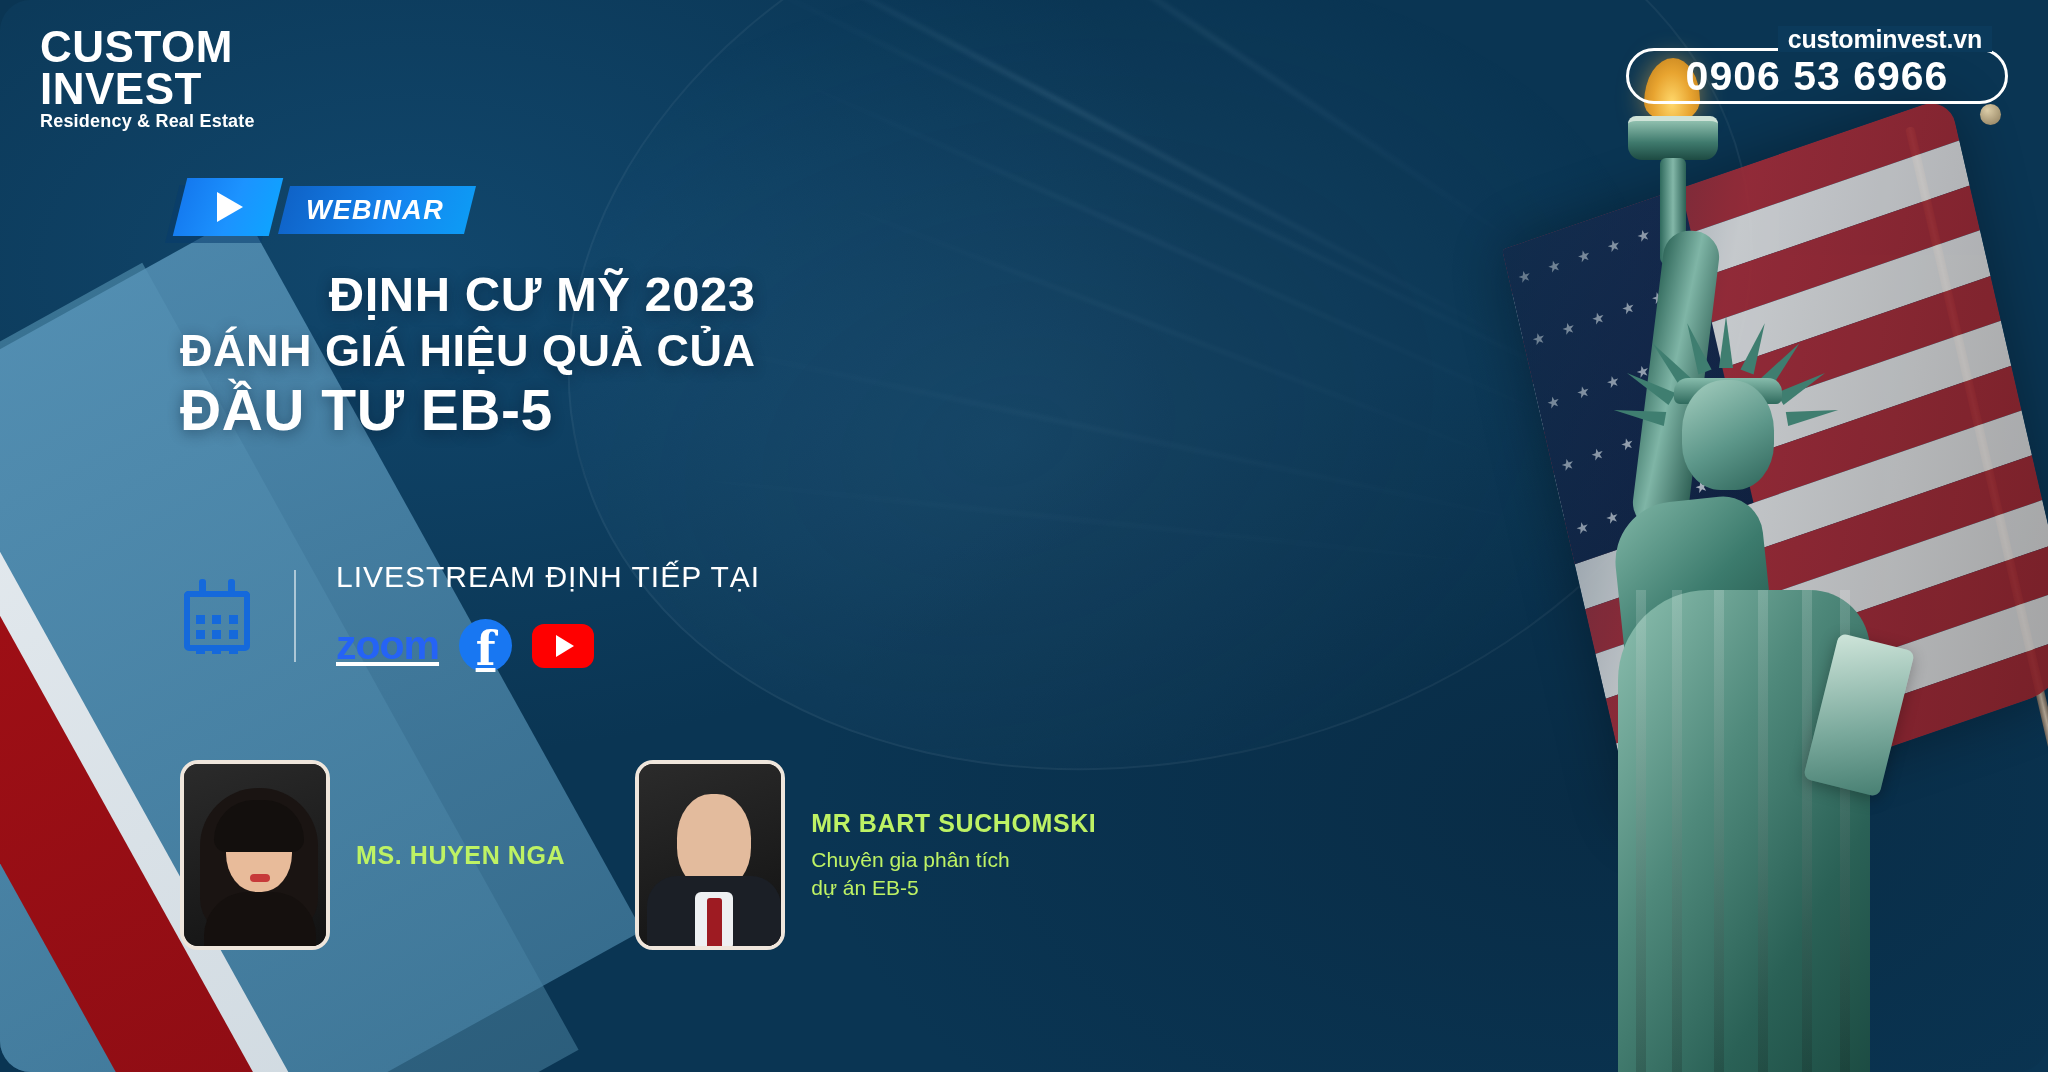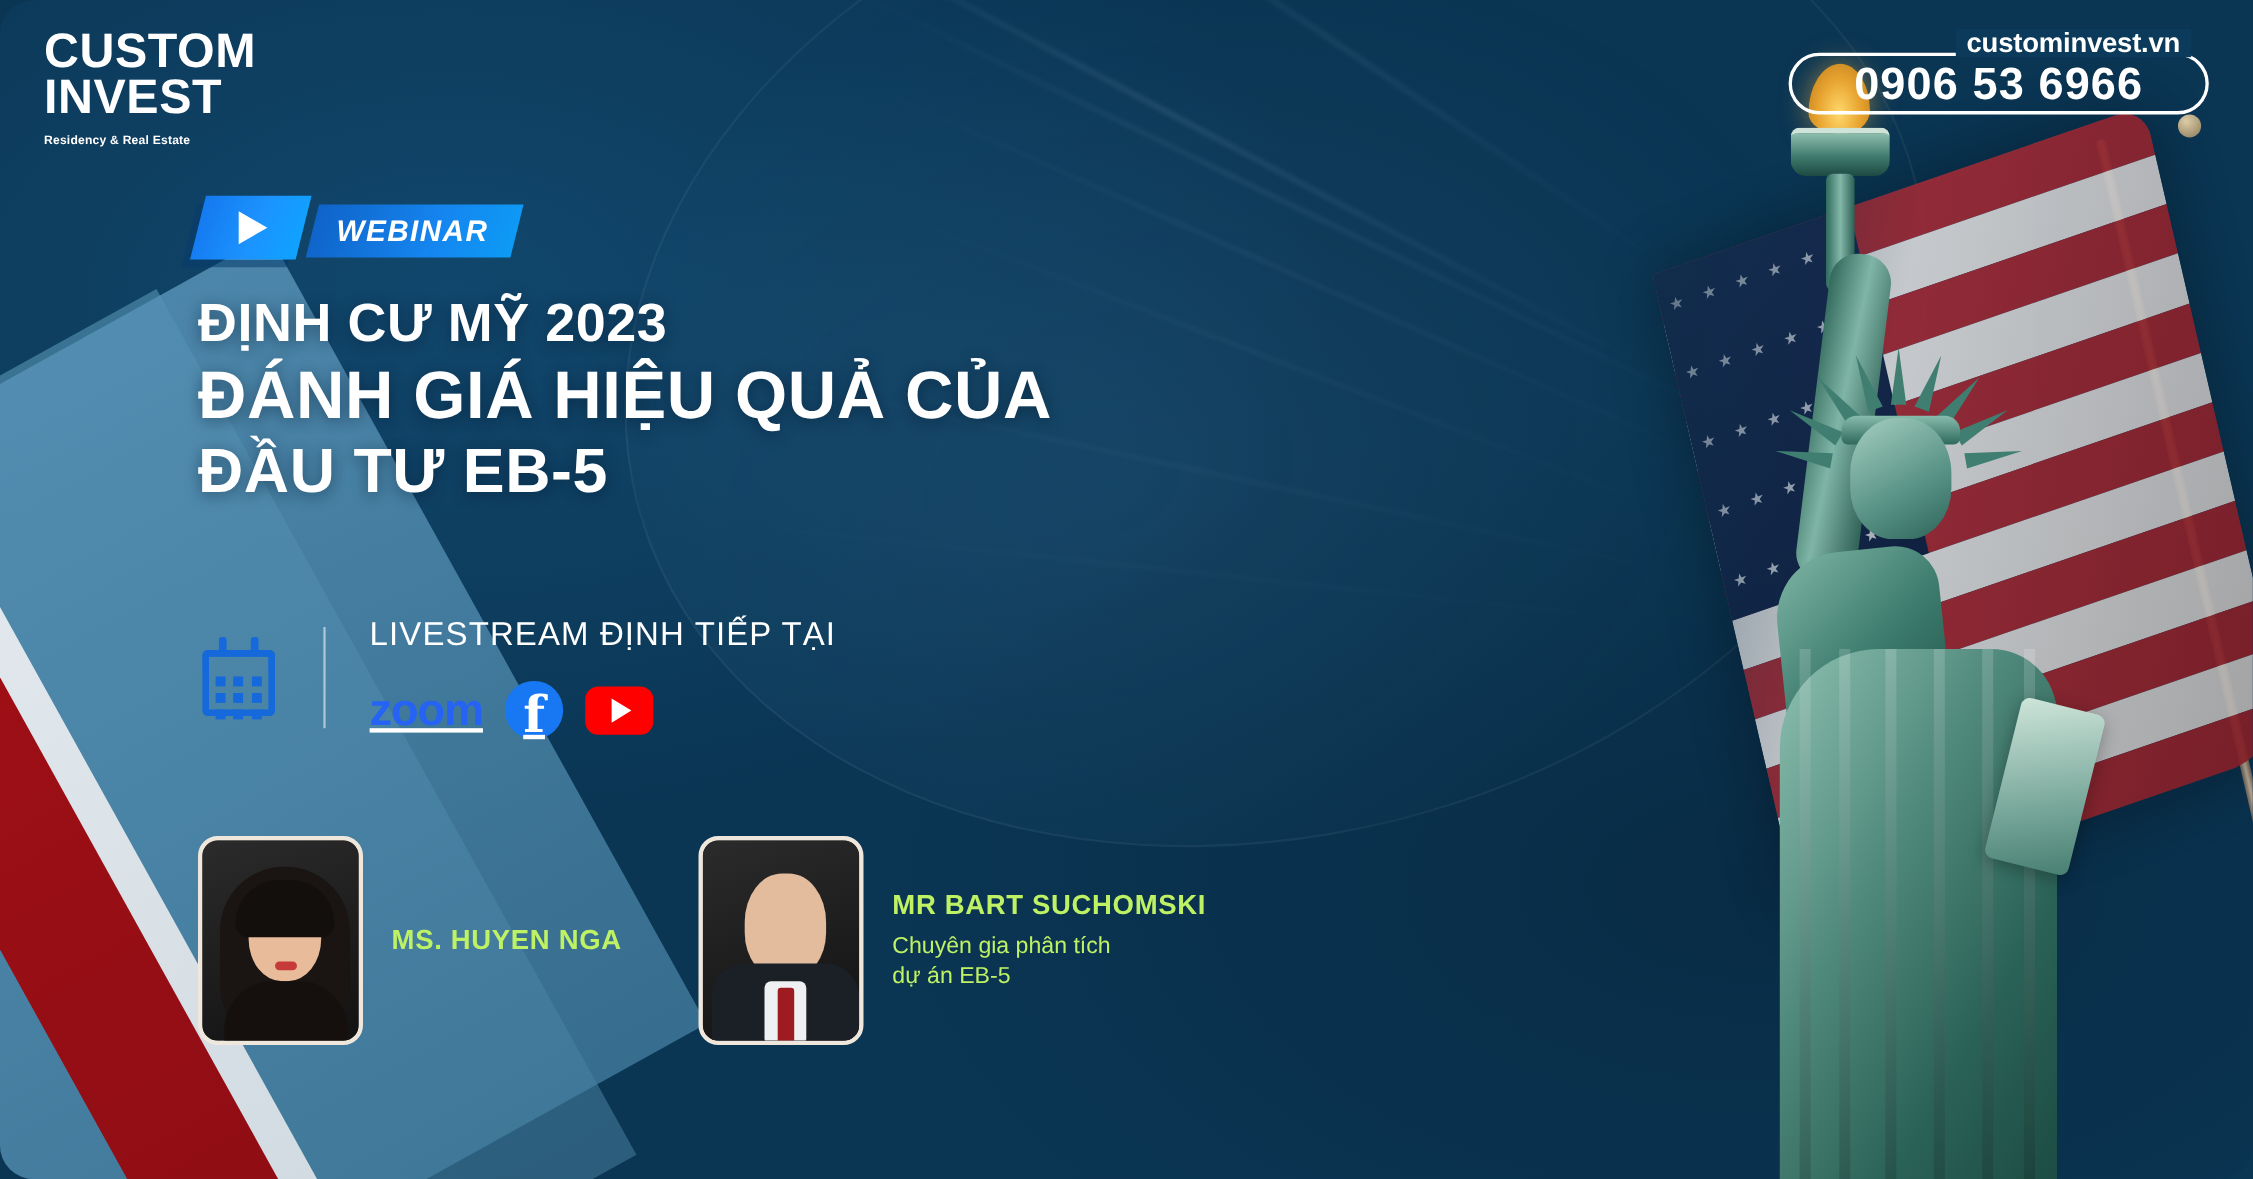--- a/index.html
+++ b/index.html
@@ -171,22 +171,22 @@
   }
 
   
   .logo { position:absolute; left:40px; top:26px; }
   .logo-l1, .logo-l2 {
     color:#fff; font-weight:800; letter-spacing:.5px; line-height:.96;
   }
   .logo-l1 { font-size:44px; }
   .logo-l2 { font-size:44px; }
   .logo-tag {
-    color:#fff; font-size:11px; font-weight:600; letter-spacing:.2px;
-    margin-top:12px;
+    color:#fff; font-size:18px; font-weight:600; letter-spacing:.2px;
+    margin-top:1px;
   }
 
   
   .contact {
     position:absolute; right:40px; top:26px; width:382px; height:78px;
   }
   .contact-box {
     position:absolute; left:0; top:22px; right:0; bottom:0;
     border:3px solid #ffffff; border-radius:40px;
   }
@@ -225,22 +225,22 @@
     transform:skewX(14deg); color:#fff; font-size:27px; font-weight:800;
     font-style:italic; letter-spacing:1.3px;
   }
 
   
   .headline { position:absolute; left:180px; top:268px; }
   .hl {
     color:#fff; font-weight:800; line-height:1.1; letter-spacing:.5px;
     text-shadow:0 3px 14px rgba(0,20,40,.45);
   }
-  .hl1 { font-size:49px; }
-  .hl2 { font-size:61px; margin-top:4px; }
+  .hl1 { font-size:49px;text-align:right; }
+  .hl2 { font-size:45px; margin-top:4px; }
   .hl3 { font-size:57px; margin-top:4px; }
 
   
   .info { position:absolute; left:180px; top:560px; display:flex; align-items:center; }
 
   .cal-icon { width:74px; height:74px; position:relative; flex:0 0 auto; }
   .cal-body {
     position:absolute; left:4px; top:12px; width:66px; height:60px;
     border:6px solid #1569db; border-radius:5px; background:transparent;
   }

